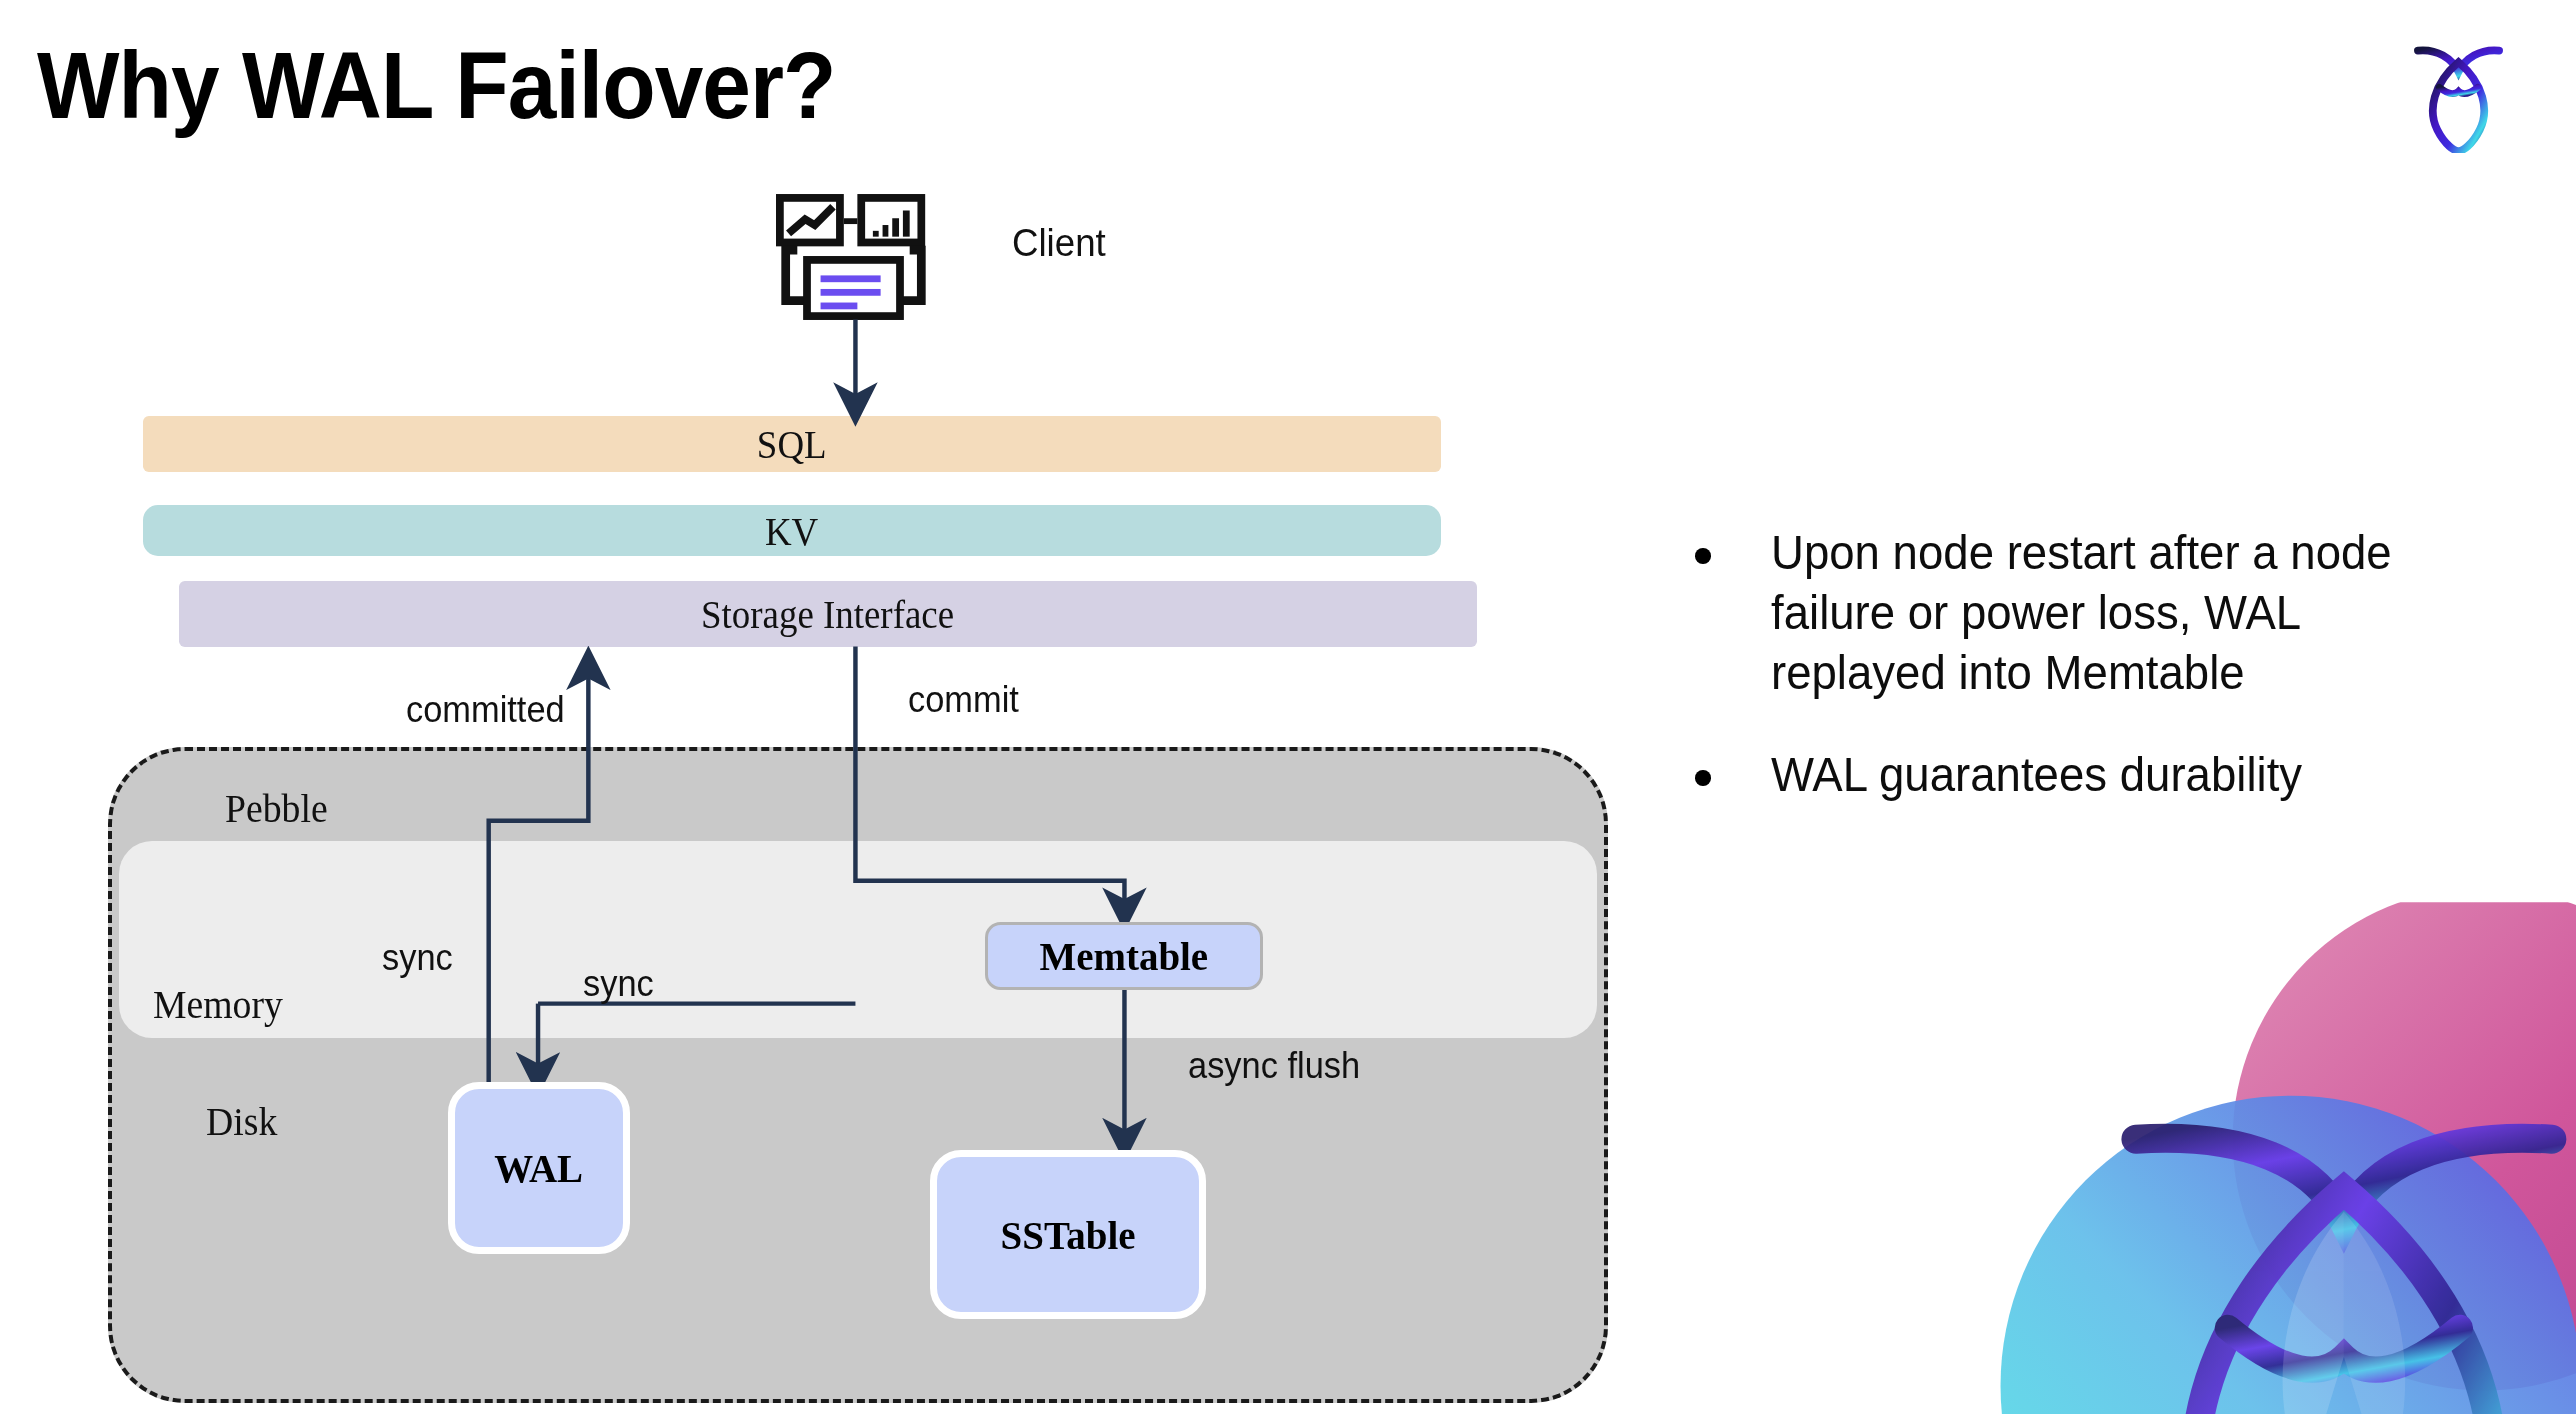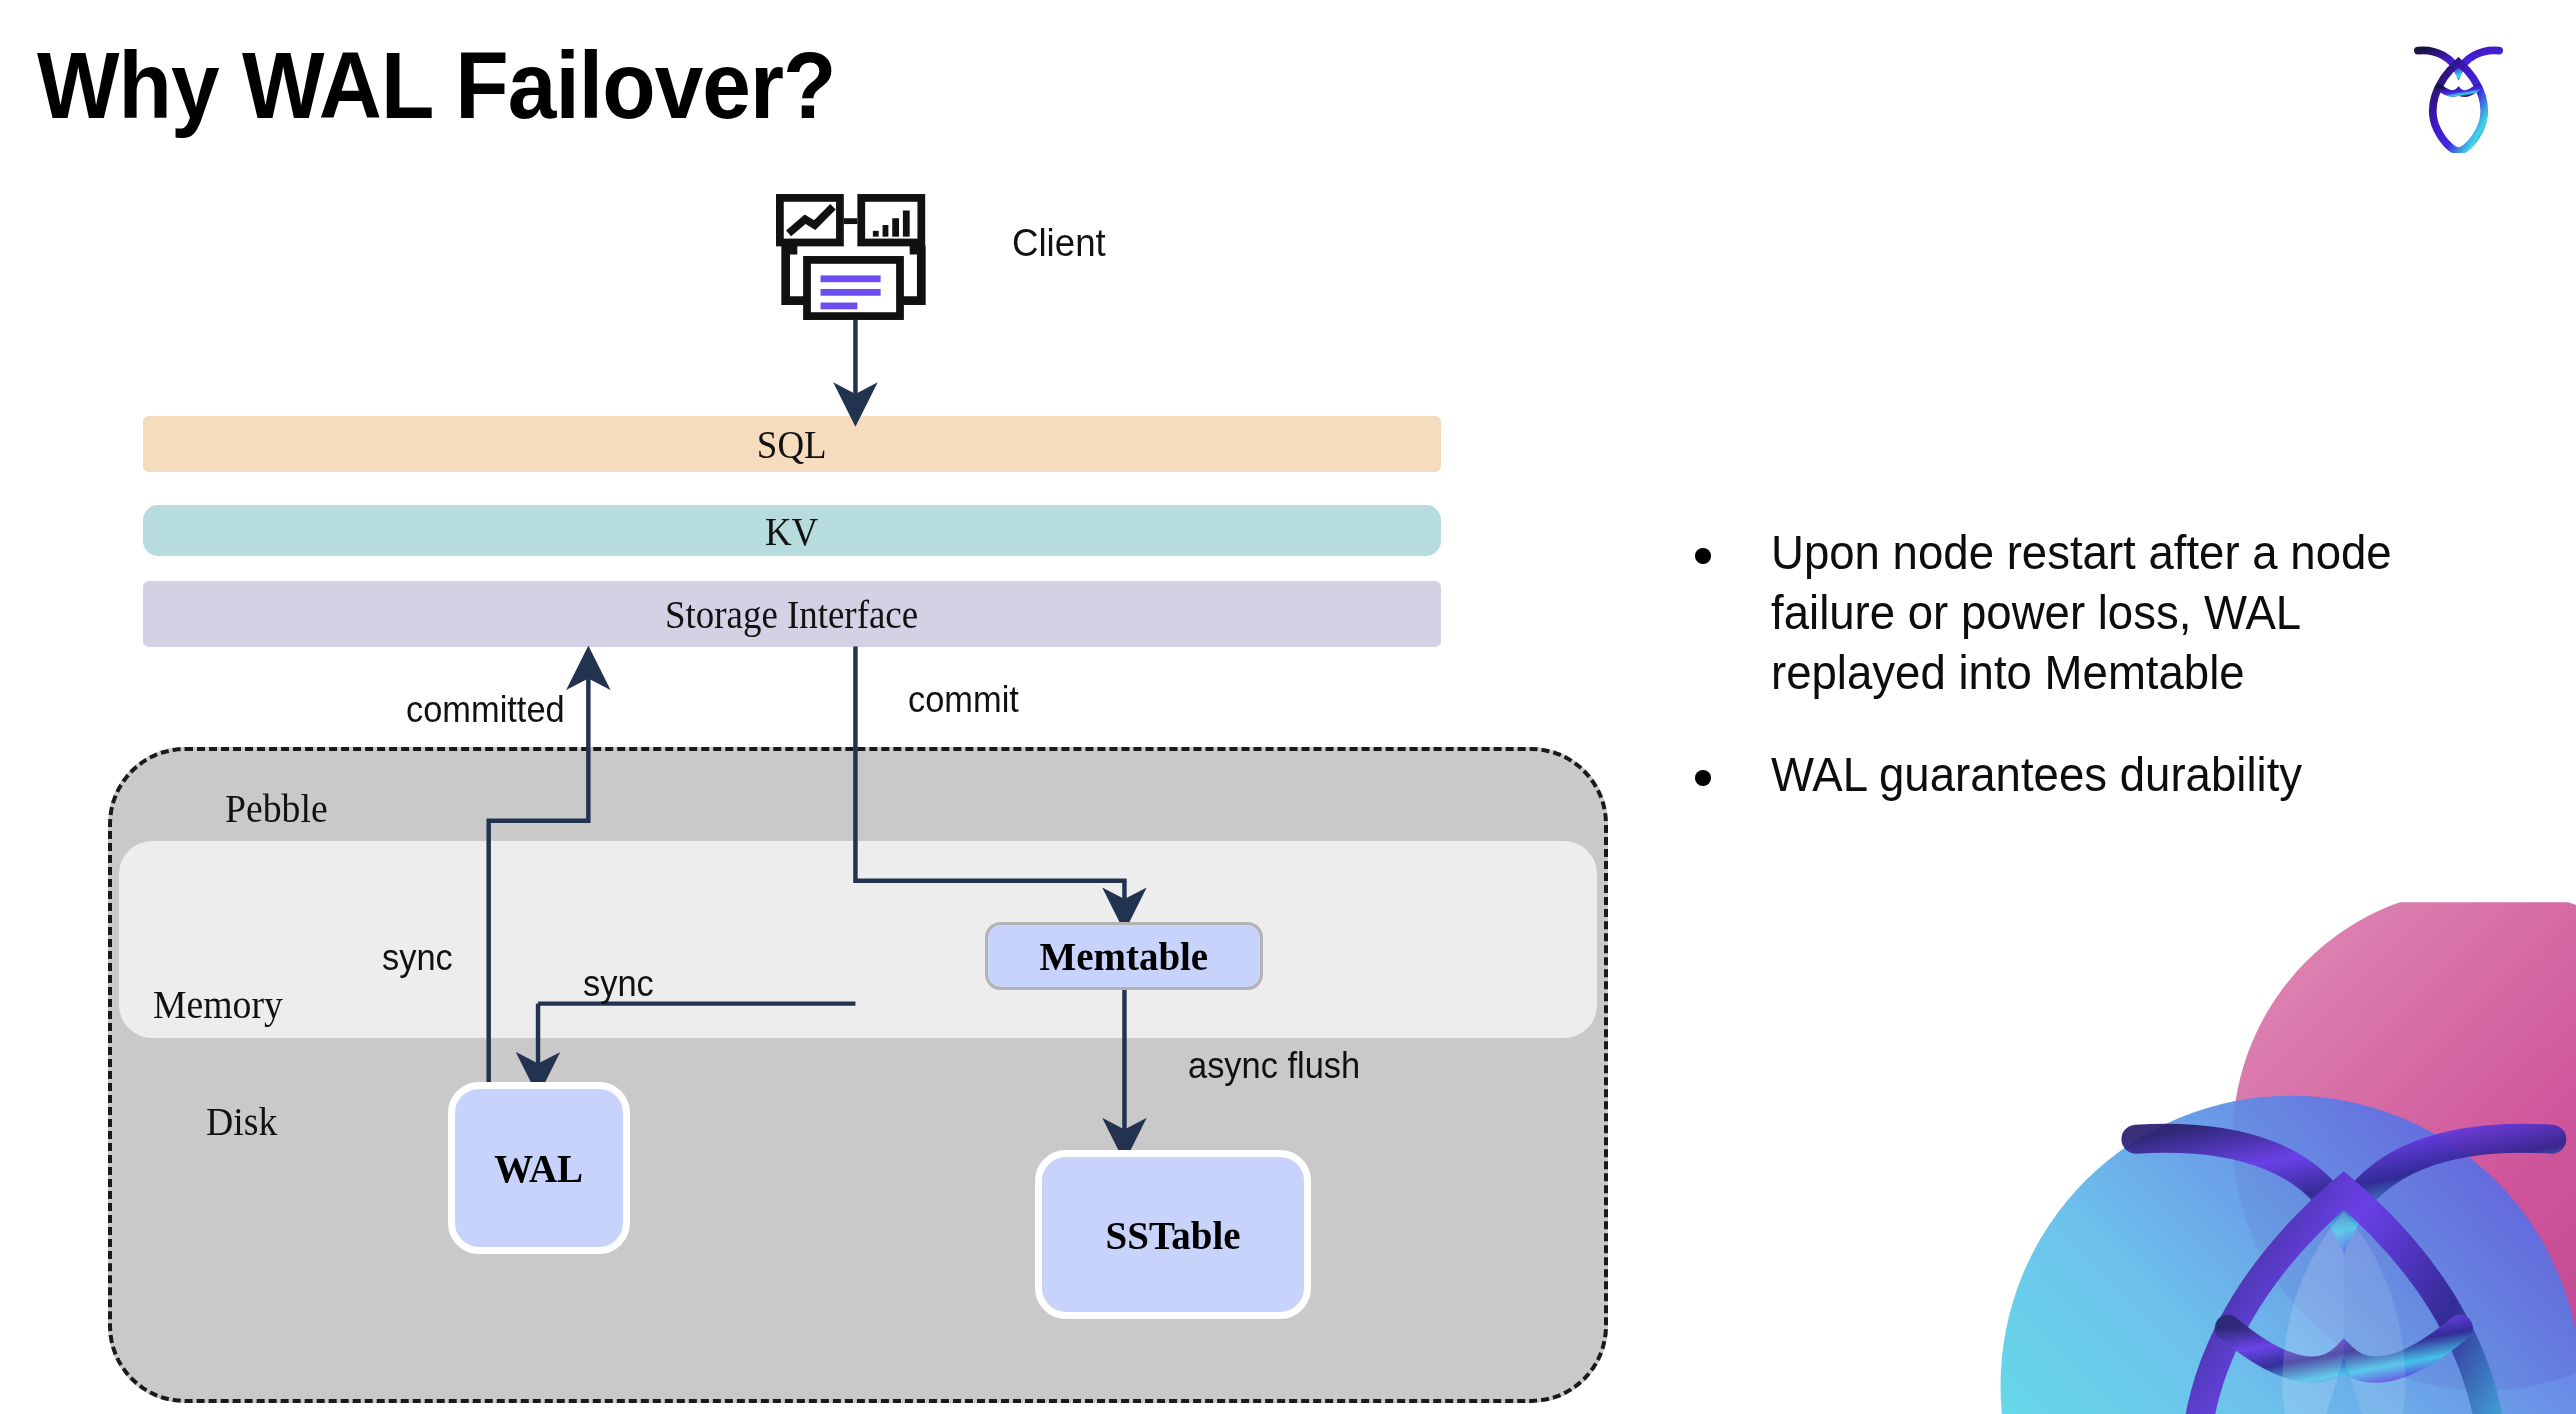--- a/index.html
+++ b/index.html
@@ -80,21 +80,21 @@
     display: flex;
     align-items: center;
     justify-content: center;
     font-family: "Liberation Serif", serif;
     font-size: 41px;
     color: #111111;
     box-sizing: border-box;
   }
   #layer-sql { top: 416px;  height: 56px; background: #F4DCBC; }
   #layer-kv  { top: 505px;  height: 51px; background: #B7DCDE; border-radius: 15px; }
-  #layer-si  { top: 581px;  height: 66px; background: #D5D1E4; }
+  #layer-si  { top: 581px;  height: 66px; background: #D5D1E4; margin-left: 36px; }
   .layer-bar span { transform: scaleX(0.9); display: inline-block; }
 
   
   #pebble-box {
     position: absolute;
     left: 108px;
     top: 747px;
     width: 1500px;
     height: 656px;
     background: #C9C9C9;
@@ -164,21 +164,21 @@
     left: 985px; top: 922px; width: 278px; height: 68px;
     border: 3.9px solid #B3B3B3;
     border-radius: 15.5px;
   }
   #node-wal {
     left: 448px; top: 1082px; width: 182px; height: 172px;
     border: 7.7px solid #ffffff;
     border-radius: 31px;
   }
   #node-sstable {
-    left: 1035px; top: 1150px; width: 276px; height: 169px;
+    left: 930px; top: 1150px; width: 276px; height: 169px;
     border: 7.7px solid #ffffff;
     border-radius: 31px;
   }
 
   
   .edge-label {
     position: absolute;
     font-family: "Liberation Sans", sans-serif;
     font-size: 37px;
     color: #111111;

